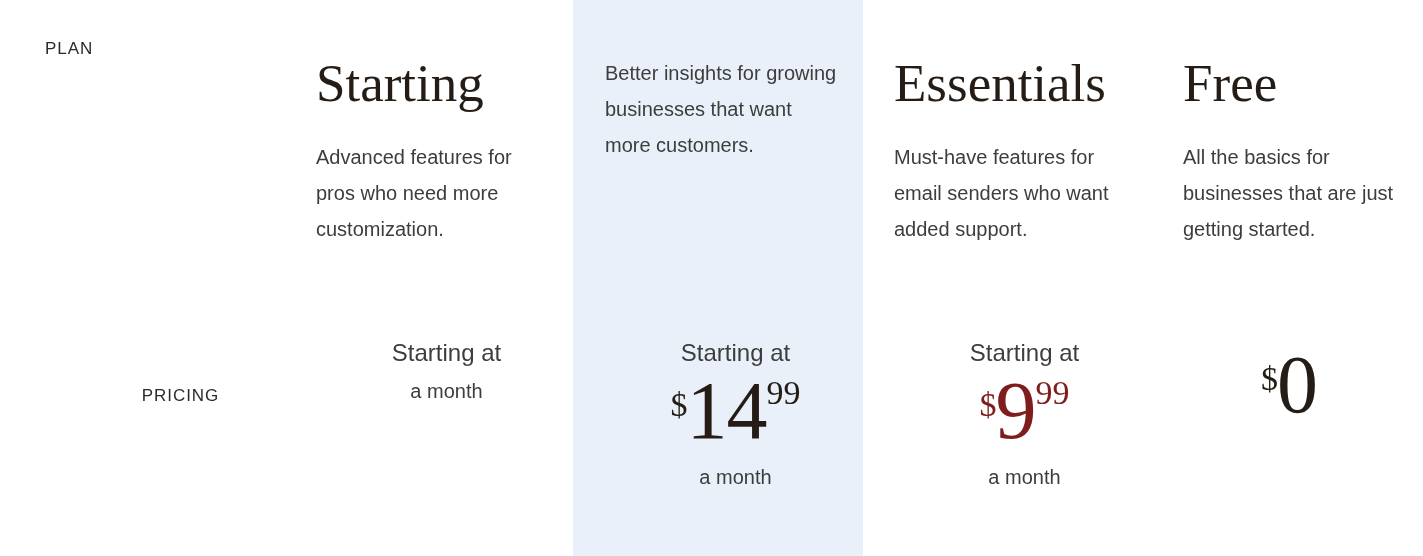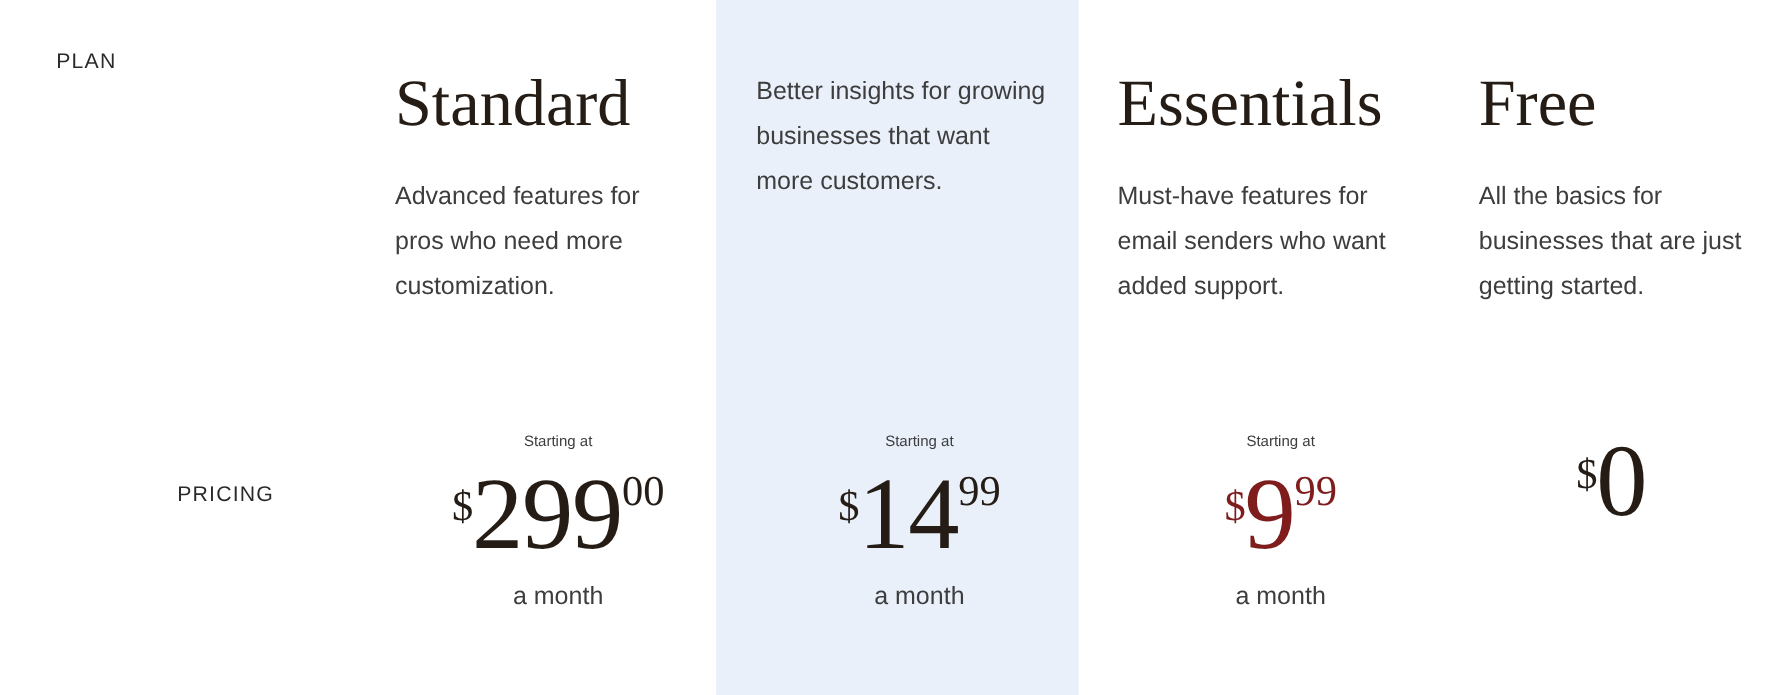--- a/index.html
+++ b/index.html
@@ -71,21 +71,21 @@
   }
 
   
   .price-cell {
     box-sizing: border-box;
     padding-top: 25px;
     padding-right: 28px;
     text-align: center;
   }
   .price-starting {
-    font-size: 12px;
+    font-size: 24px;
     line-height: 26px;
     color: #3d3d3d;
     margin: 0 0 4px 0;
   }
   .price-amount {
     font-family: "Liberation Serif", serif;
     color: #241c15;
     line-height: 1;
     margin: 0;
     white-space: nowrap;
@@ -116,21 +116,21 @@
 </head>
 <body style="background: rgb(255, 255, 255);">
 
 <div id="highlight-band" style="background: rgb(233, 240, 250);"></div>
 
 <div id="pricing-table">
 
   <div id="row-label-plan" class="row-label" style="color: rgb(43, 42, 40);">PLAN</div>
 
   <div class="plan-cell">
-    <div class="plan-name" style="color: rgb(36, 28, 21);">Standard</div>
+    <div class="plan-name" style="color: rgb(36, 28, 21);">Starting</div>
     <p class="plan-desc" style="color: rgb(61, 61, 61); margin-top: 16px;">Advanced features for pros who need more customization.</p>
   </div>
 
   <div class="plan-cell">
     <p class="plan-desc" style="color: rgb(61, 61, 61);">Better insights for growing businesses that want more customers.</p>
   </div>
 
   <div class="plan-cell">
     <div class="plan-name" style="color: rgb(36, 28, 21);">Essentials</div>
     <p class="plan-desc" style="color: rgb(61, 61, 61);">Must-have features for email senders who want added support.</p>
@@ -138,23 +138,20 @@
 
   <div class="plan-cell">
     <div class="plan-name" style="color: rgb(36, 28, 21);">Free</div>
     <p class="plan-desc" style="color: rgb(61, 61, 61);">All the basics for businesses that are just getting started.</p>
   </div>
 
   <div id="row-label-pricing" class="row-label" style="color: rgb(43, 42, 40);">PRICING</div>
 
   <div class="price-cell">
     <p class="price-starting" style="color: rgb(61, 61, 61);">Starting at</p>
-    <div class="price-amount" style="color: rgb(36, 28, 21);">
-      <span class="price-currency">$</span><span class="price-whole">299</span><span class="price-cents">00</span>
-    </div>
     <p class="price-period" style="color: rgb(61, 61, 61);">a month</p>
   </div>
 
   <div class="price-cell">
     <p class="price-starting" style="color: rgb(61, 61, 61);">Starting at</p>
     <div class="price-amount" style="color: rgb(36, 28, 21); text-align: center;">
       <span class="price-currency">$</span><span class="price-whole">14</span><span class="price-cents">99</span>
     </div>
     <p class="price-period" style="color: rgb(61, 61, 61);">a month</p>
   </div>

